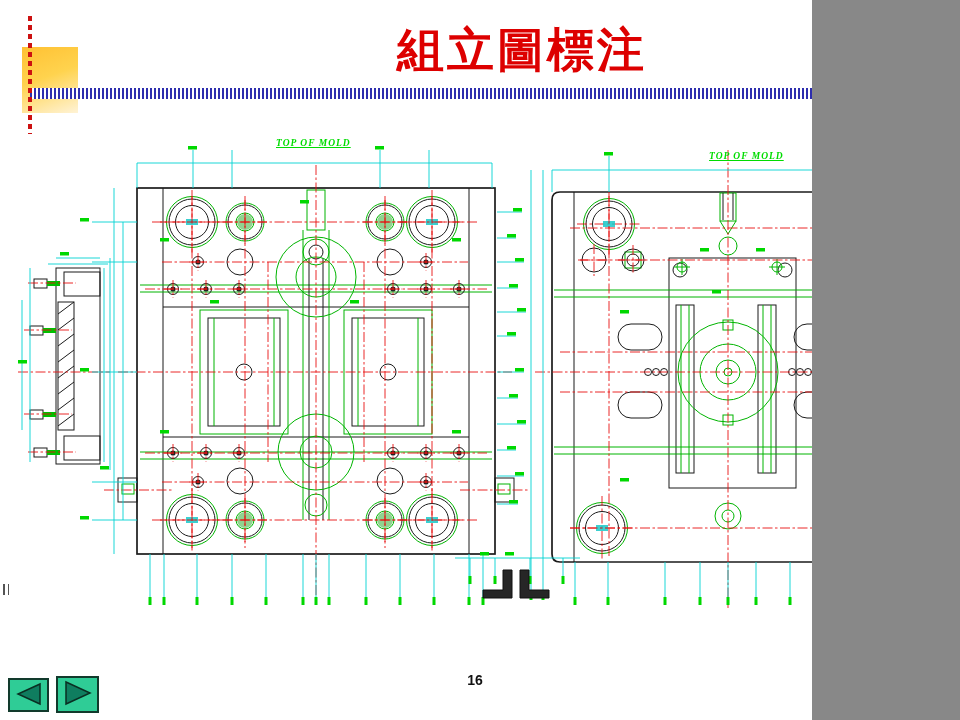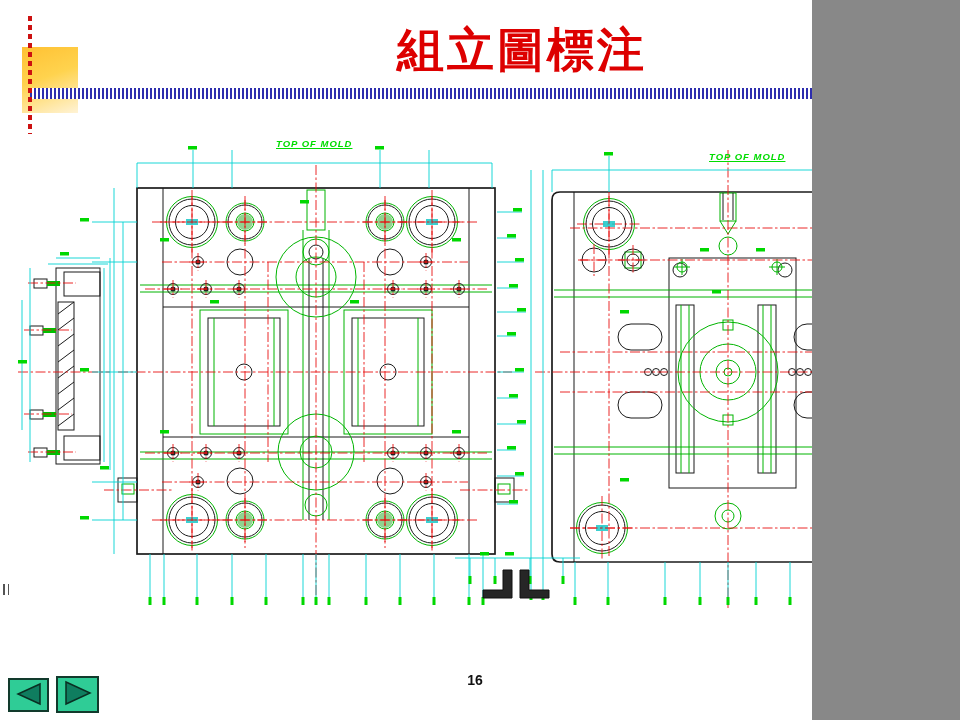--- a/index.html
+++ b/index.html
@@ -12,21 +12,21 @@
   .deco-stripe-bar{position:absolute;left:30px;top:88px;width:903px;height:11px;
                background:repeating-linear-gradient(to right,#2E2EAE 0 2px,#FFFFFF 2px 4px);}
   .deco-dash-line{position:absolute;left:28px;top:16px;width:4px;height:118px;
                background:repeating-linear-gradient(to bottom,#CC1111 0 5px,rgba(0,0,0,0) 5px 9px);}
   .slide-title{position:absolute;left:85px;top:24px;width:874px;text-align:center;
                font-family:"DejaVu Serif",serif;font-size:47px;font-weight:600;
                color:#DD0000;letter-spacing:3px;line-height:1.1;}
 
   
   .cad-wrap{position:absolute;left:0;top:130px;width:960px;height:490px;}
-  .tom-label{position:absolute;font-family:Liberation Sans, sans-serif;
+  .tom-label{position:absolute;font-family:Liberation Serif, serif;
              font-size:9.5px;font-weight:bold;font-style:italic;color:#00DC00;
              text-decoration:underline;letter-spacing:1px;white-space:nowrap;}
   .tom-left{left:276px;top:138px;}
   svg .k{stroke:#1B1B1B;fill:none;stroke-width:1;}
   svg .k2{stroke:#1B1B1B;fill:none;stroke-width:1.7;}
   svg .g{stroke:#00B400;fill:none;stroke-width:1;}
   svg .c{stroke:#00D2D2;fill:none;stroke-width:.9;}
   svg .r{stroke:#E81010;fill:none;stroke-width:.9;stroke-dasharray:10 2.5 2.5 2.5;}
 
   

